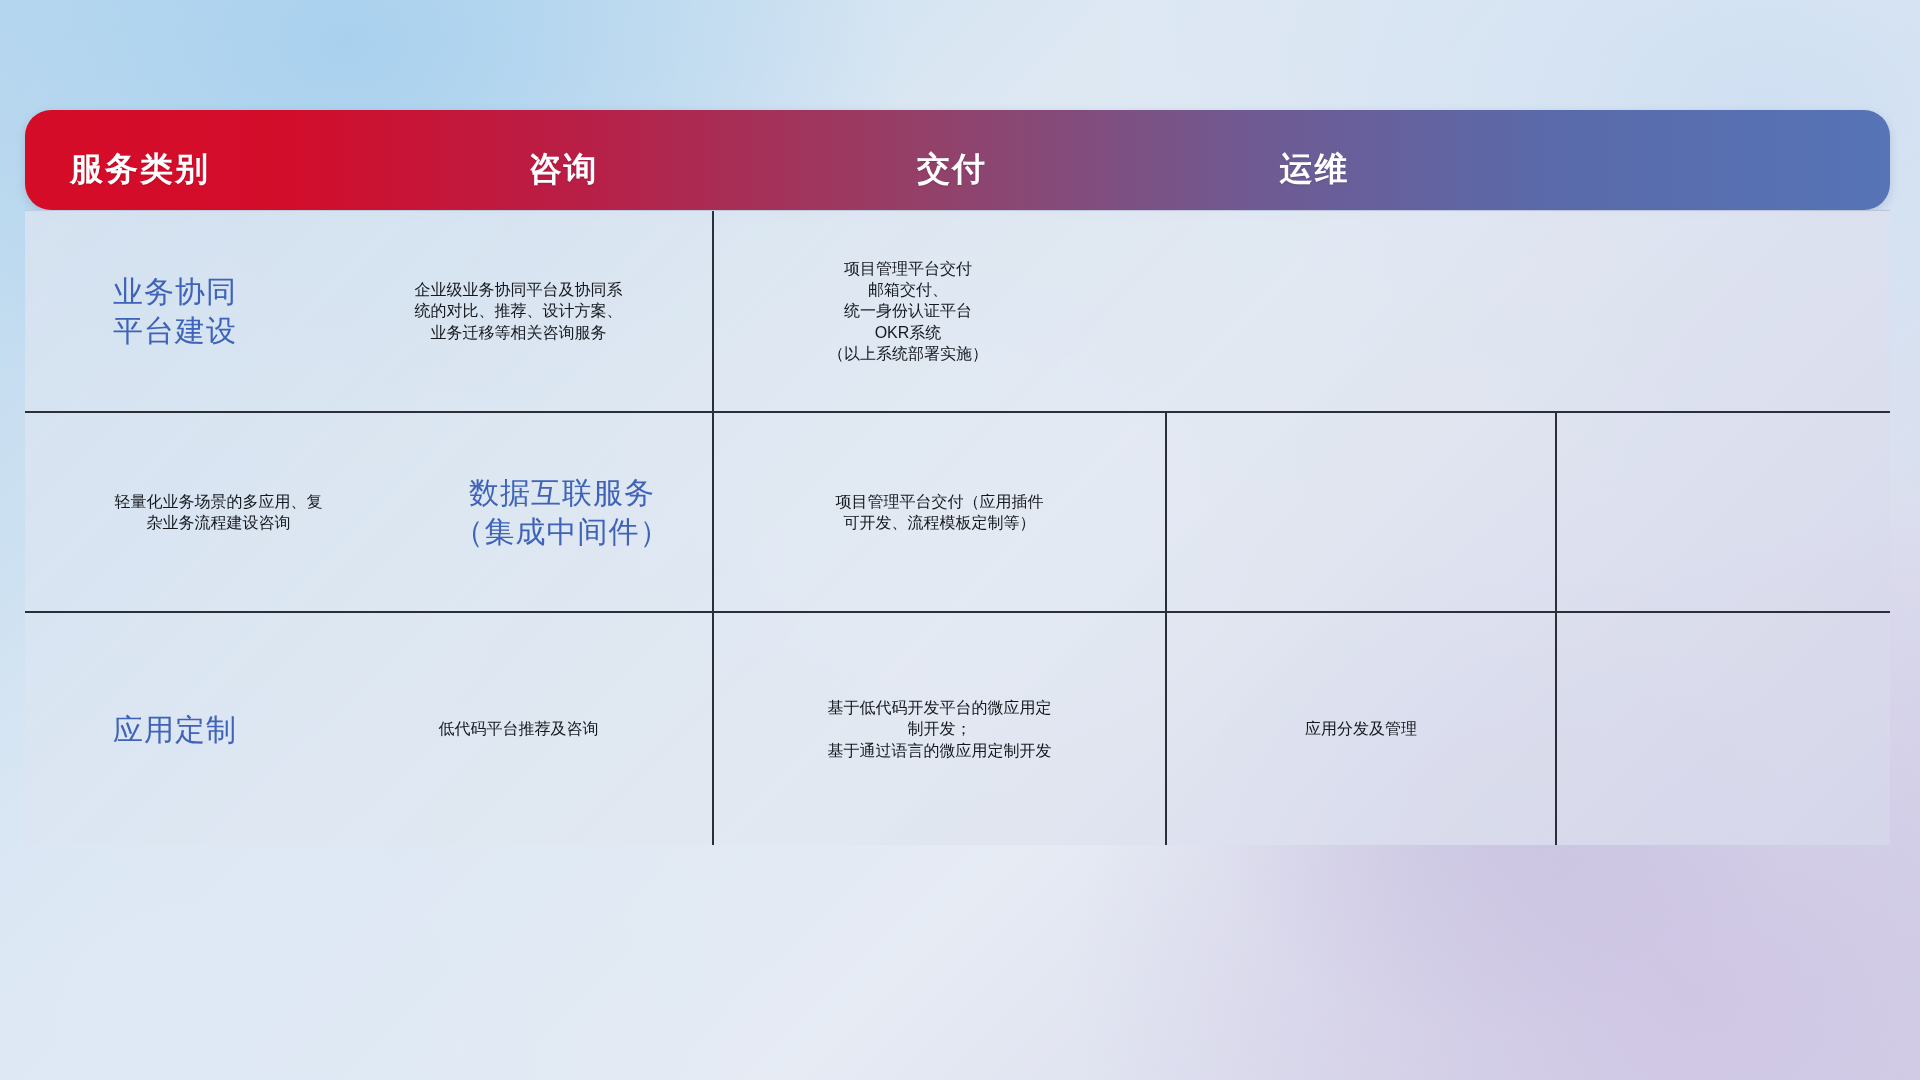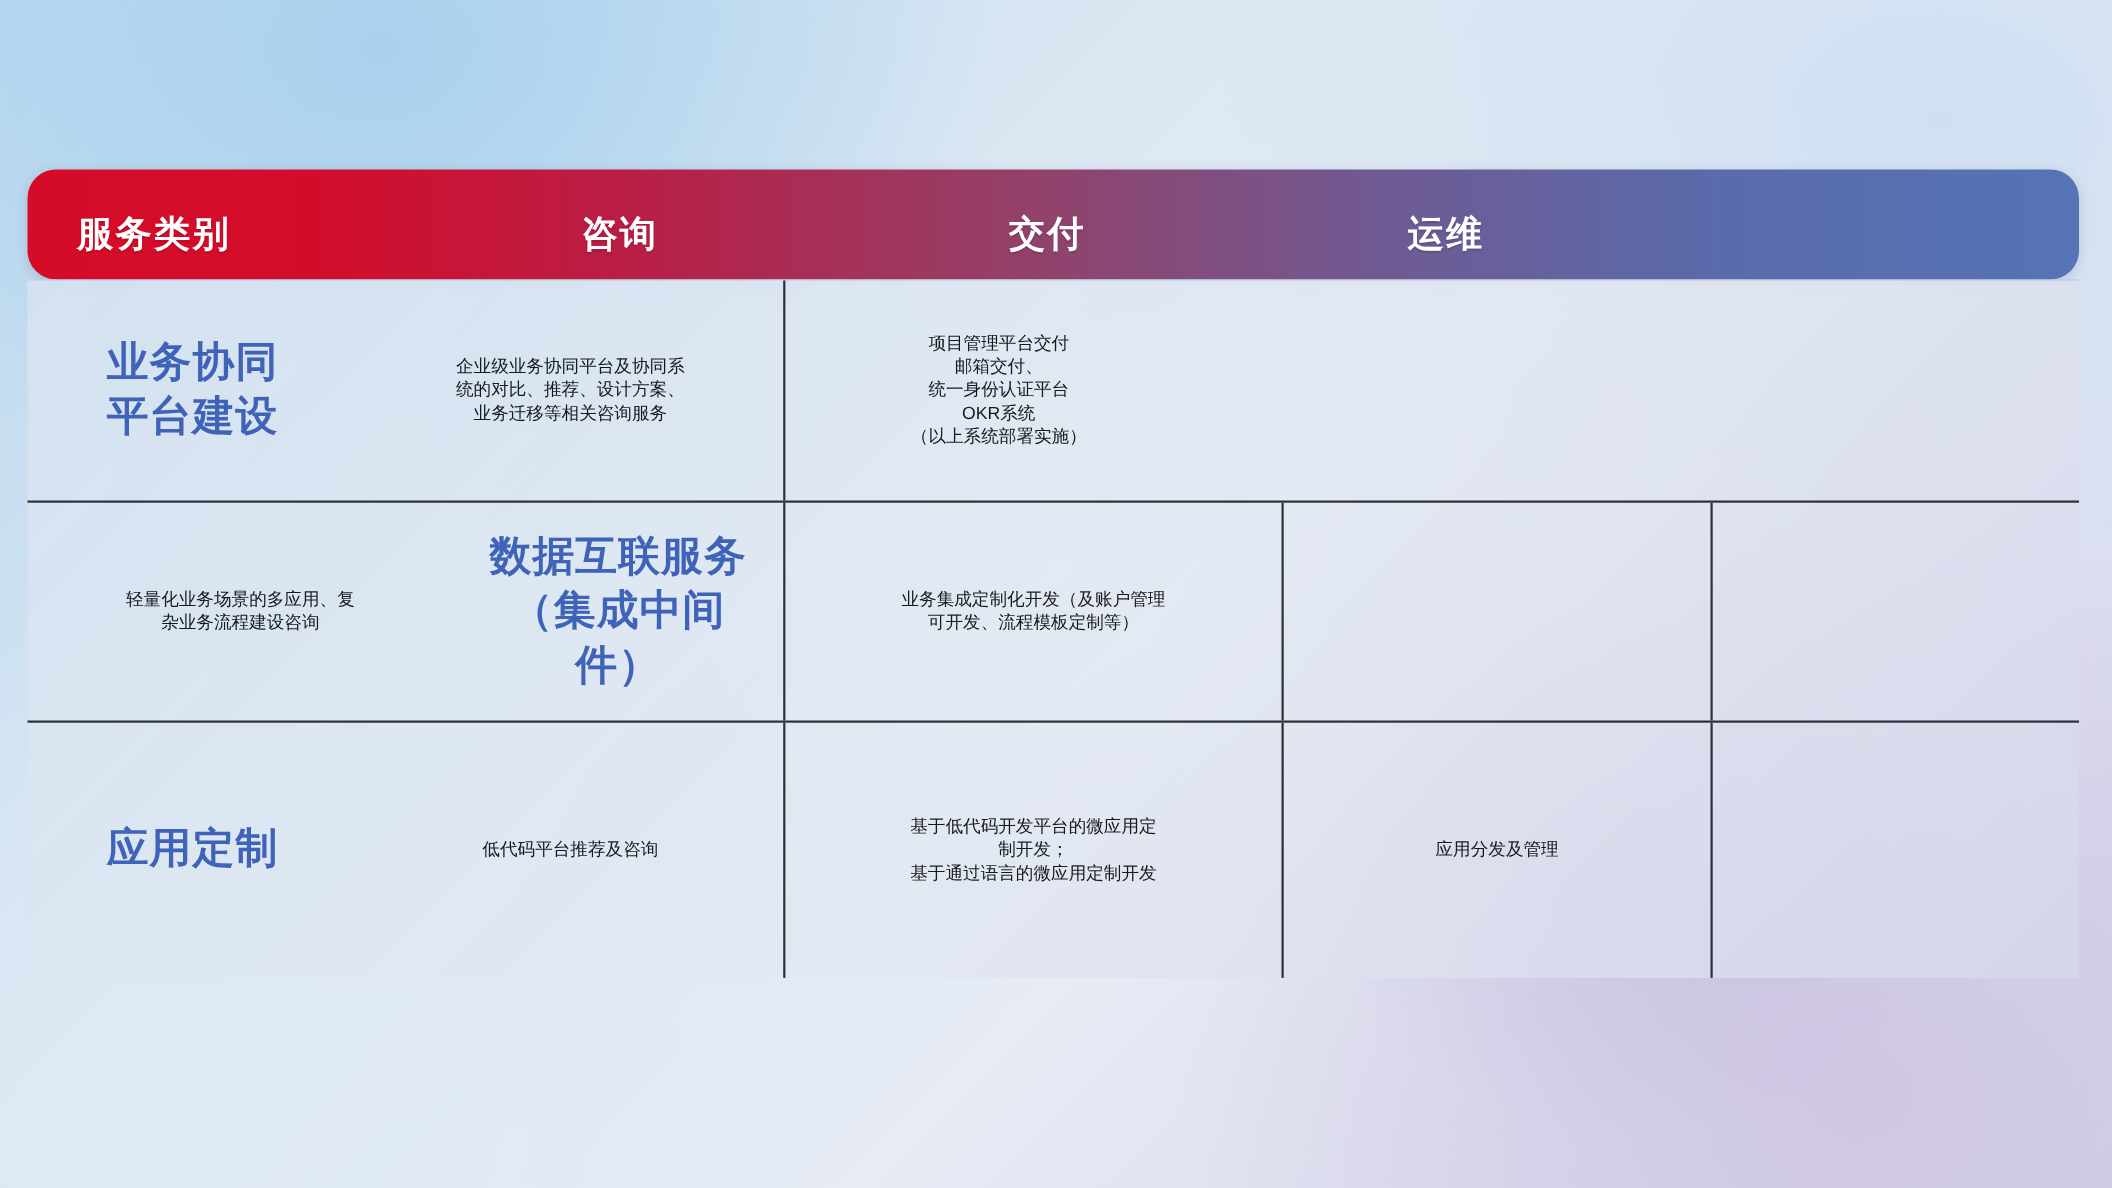--- a/index.html
+++ b/index.html
@@ -19,21 +19,21 @@
       linear-gradient(135deg,#bcd9ef 0%,#dde8f3 38%,#e6ebf4 62%,#d3d2e8 100%);
   }
   #bg2{position:absolute;inset:0;
     background:
       radial-gradient(520px 420px at 50% 48%, rgba(255,255,255,.42) 0%, rgba(255,255,255,0) 70%),
       radial-gradient(420px 340px at 78% 74%, rgba(186,176,214,.38) 0%, rgba(186,176,214,0) 70%);
   }
 
   
   #table{
-    position:absolute;left:25px;top:110px;width:1865px;margin-top:44px;
+    position:absolute;left:25px;top:110px;width:1865px;
   }
 
   
   .thead{
     display:flex;height:100px;border-radius:26px;
     background:linear-gradient(90deg,
         #d50c28 0%,
         #d20d2b 14%,
         #b81f47 30%,
         #944068 48%,
@@ -68,21 +68,21 @@
   .r1{height:200px;} .r2{height:198px;} .r3{height:232px;}
 
   .cell{
     display:flex;align-items:center;justify-content:center;
     text-align:center;
     font-size:16px;line-height:1.33;color:#15181d;
     padding:6px 14px;box-sizing:border-box;
     white-space:pre-line;
   }
   .cell.c0{
-    color:#3f63b8;font-weight:bold;font-size:38px;line-height:1.3;
+    color:#3f63b8;font-weight:normal;font-size:30px;line-height:1.3;
     letter-spacing:1px;
   }
   
   .cell.c2,.cell.c3,.cell.c4{border-left:2px solid #2b3038;}
 </style>
 </head>
 <body>
 
 <div id="bg"></div>
 <div id="bg2"></div>
@@ -109,21 +109,21 @@
 统一身份认证平台
 OKR系统
 （以上系统部署实施）</div>
     </div>
 
     <div class="row r2">
       <div class="cell c1">轻量化业务场景的多应用、复
 杂业务流程建设咨询</div>
       <div class="cell c0">数据互联服务
 （集成中间件）</div>
-      <div class="cell c2">业务集成定制化开发（及账户管理
+      <div class="cell c2">项目管理平台交付（应用插件
 可开发、流程模板定制等）</div>
       <div class="cell c3"></div>
       <div class="cell c4"></div>
     </div>
 
     <div class="row r3">
       <div class="cell c0">应用定制</div>
       <div class="cell c1">低代码平台推荐及咨询</div>
       <div class="cell c2">基于低代码开发平台的微应用定
 制开发；

